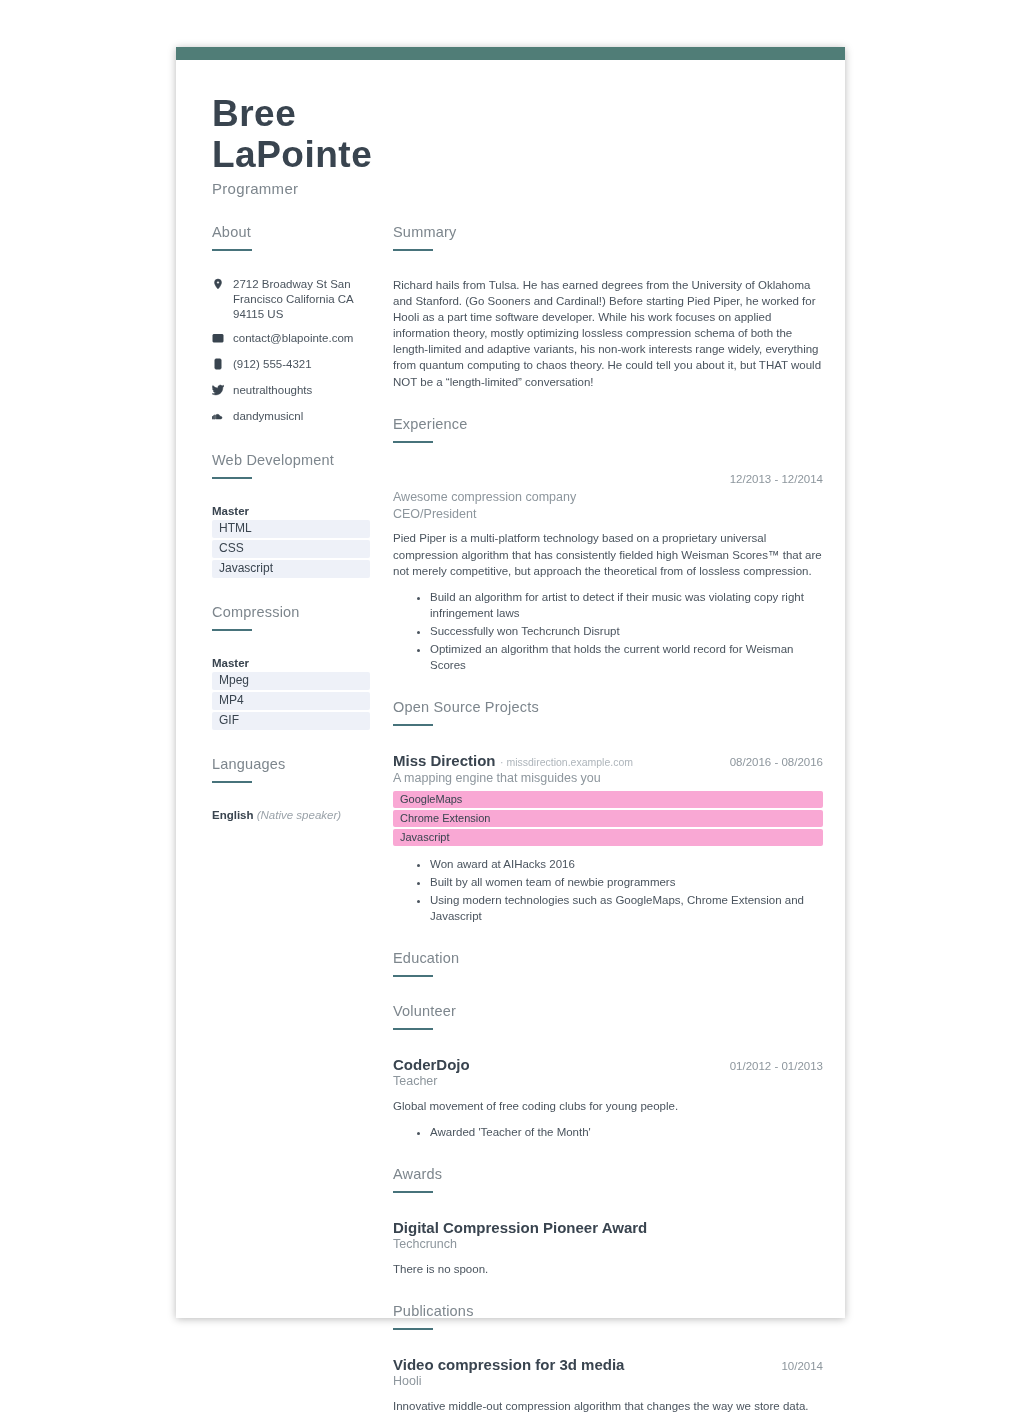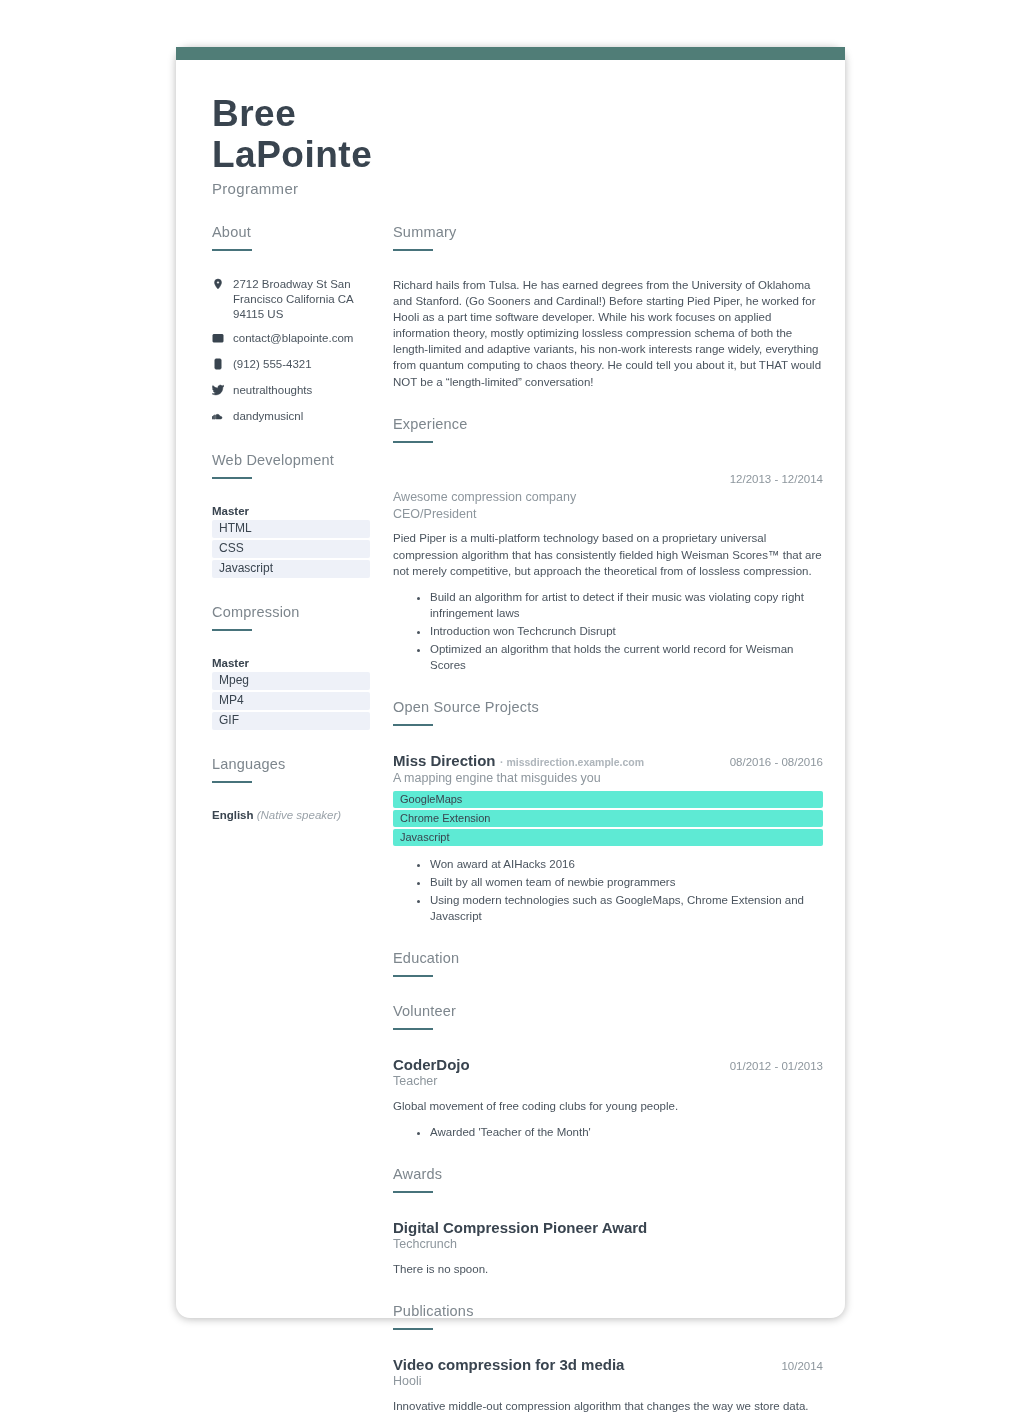--- a/index.html
+++ b/index.html
@@ -1,19 +1,19 @@
 <!DOCTYPE html>
 <html><head>
 <meta charset="utf-8">
 <style>
   * { margin:0; padding:0; box-sizing:border-box; }
   html,body { width:1024px; height:1418px; background:#ffffff; font-family:"Liberation Sans", sans-serif; }
   .page {
     position:absolute; left:176px; top:47px; width:669px; height:1271px;
-    background:#ffffff; box-shadow:0 1px 8px rgba(0,0,0,0.28);border-radius:14px;
+    background:#ffffff; box-shadow:0 1px 8px rgba(0,0,0,0.28);
   }
   .top-bar { height:13px; background:#507d77; }
   .content { padding:33px 22px 0 36px; }
 
   
   .name { font-size:37px; line-height:41px; font-weight:bold; color:#39444f; letter-spacing:0.5px; }
   .job-title { font-size:15px; color:#7d868d; margin-top:5px; letter-spacing:0.3px; }
 
   .columns { display:flex; margin-top:27px; }
   .sidebar { width:158px; flex-shrink:0; margin-right:23px; }
@@ -44,24 +44,24 @@
 
   
   .body-text { font-size:11.5px; color:#4a545e; line-height:1.4; }
   .date { font-size:11.5px; color:#8d969d; white-space:nowrap; }
   .muted { font-size:12.5px; color:#8d969d; line-height:1.35; }
   .item-title { font-size:15px; font-weight:bold; color:#39444f; }
   .title-row { display:flex; justify-content:space-between; align-items:baseline; }
   .date-row { text-align:right; margin-bottom:2px; }
   ul.bullets { margin:10px 0 0 0; padding-left:37px; }
   ul.bullets li { font-size:11.5px; color:#4a545e; line-height:1.4; margin-bottom:2px; }
-  .tagbar { background:#5eead4; border-radius:2px; padding:2px 7px 3px; margin-bottom:2px;
+  .tagbar { background:#f9a8d4; border-radius:2px; padding:2px 7px 3px; margin-bottom:2px;
             font-size:11px; color:#39444f; }
   .tags { margin-top:4px; }
-  .proj-link { font-size:10.5px; color:#aeb5bb; font-weight:bold; }
+  .proj-link { font-size:10.5px; color:#aeb5bb; font-weight:normal; }
   .courses { display:flex; margin-top:13px; }
   .course { width:50%; padding-left:28px; font-size:11.5px; color:#39444f; }
   .desc { margin-top:8px; }
 </style>
 </head>
 <body>
 
 <div class="page">
   <div class="top-bar"></div>
   <div class="content">
@@ -179,21 +179,21 @@
         <div class="sec">
           <div class="sec-head">Experience</div>
           <div class="sec-rule"></div>
           <div class="sec-body">
             <div class="date-row"><span class="date">12/2013 - 12/2014</span></div>
             <div class="muted">Awesome compression company</div>
             <div class="muted">CEO/President</div>
             <p class="body-text desc">Pied Piper is a multi-platform technology based on a proprietary universal compression algorithm that has consistently fielded high Weisman Scores™ that are not merely competitive, but approach the theoretical from of lossless compression.</p>
             <ul class="bullets">
               <li>Build an algorithm for artist to detect if their music was violating copy right infringement laws</li>
-              <li>Introduction won Techcrunch Disrupt</li>
+              <li>Successfully won Techcrunch Disrupt</li>
               <li>Optimized an algorithm that holds the current world record for Weisman Scores</li>
             </ul>
           </div>
         </div>
 
         <div class="sec">
           <div class="sec-head">Open Source Projects</div>
           <div class="sec-rule"></div>
           <div class="sec-body">
             <div class="title-row">

